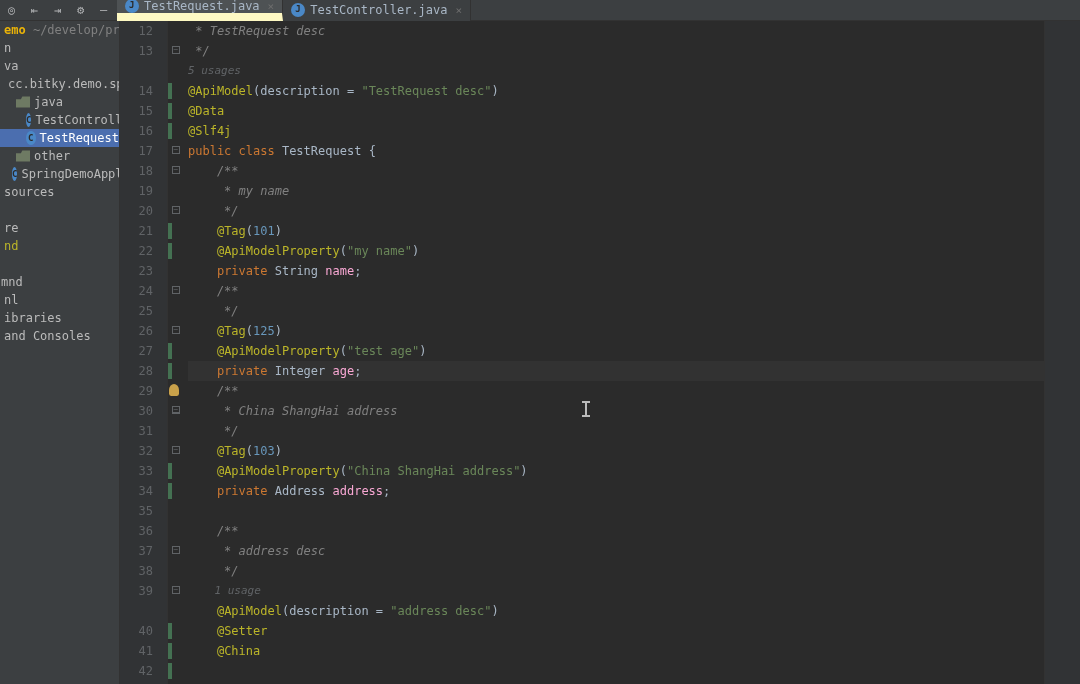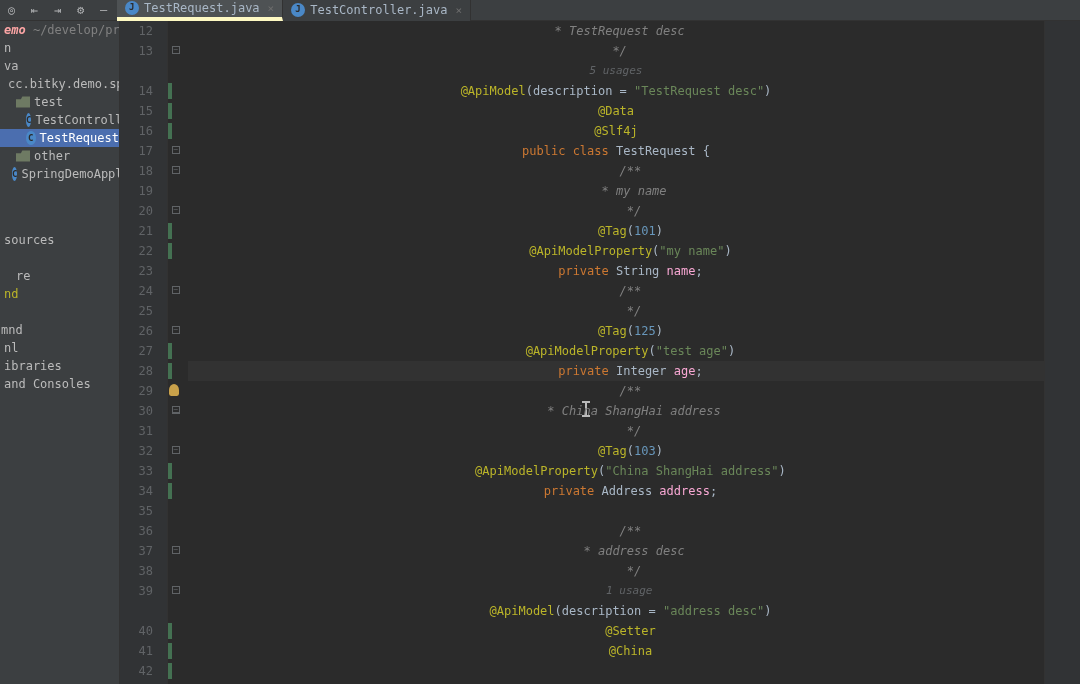--- a/index.html
+++ b/index.html
@@ -2,21 +2,21 @@
 <html><head>
 <meta charset="utf-8">
 <style>
 * { margin:0; padding:0; box-sizing:border-box; font-family:Menlo,Consolas,monospace; }
 body { background:#2b2b2b; color:#a9b7c6; width:1080px; height:684px; overflow:hidden; font-size:12px; }
 .root { display:flex; height:100%; flex-direction:column; }
 .toolbar { height:21px; background:#3c3f41; display:flex; align-items:center; border-bottom:1px solid #323232; }
 .tb-icon { width:23px; height:21px; display:inline-flex; align-items:center; justify-content:center; color:#afb1b3; cursor:pointer; }
 .tabs { display:flex; height:21px; margin-left:2px; }
 .tab { display:flex; align-items:center; padding:0 8px; height:21px; background:#3c3f41; border-right:1px solid #323232; cursor:pointer; font-size:12px; font-family:sans-serif; }
-.tab.act { background:#4e5254; border-bottom:4px solid #fef9c3; }
+.tab.act { background:#4e5254; border-bottom:8px solid #fef9c3; }
 .tab .j-icon { width:14px; height:14px; margin-right:5px; position:relative; }
 .j-icon::before { content:""; position:absolute; width:14px; height:14px; border-radius:50%; background:#4a88c7; }
 .j-icon::after { content:"J"; position:absolute; font-size:9px; color:#2b2b2b; left:4px; top:1px; font-weight:bold; }
 .tab .x { margin-left:8px; color:#6e6e6e; font-size:11px; }
 .body { display:flex; flex:1; min-height:0; }
 .side { width:120px; background:#3c3f41; border-right:1px solid #323232; font-family:sans-serif; font-size:12px; overflow:hidden; }
 .side .row { height:18px; display:flex; align-items:center; padding-left:4px; white-space:nowrap; color:#bbbbbb; cursor:pointer; }
 .side .row.sel { background:#4b6eaf; color:#fff; }
 .side .row .cls-icon { width:14px; height:14px; border-radius:50%; background:#4a88c7; display:inline-flex; align-items:center; justify-content:center; margin-right:4px; font-size:9px; color:#2b2b2b; font-weight:bold; }
 .side .row .fld-icon { width:14px; height:14px; margin-right:4px; display:inline-block; background:#6e7a63; clip-path:polygon(0 30%,35% 30%,45% 10%,100% 10%,100% 90%,0 90%); }
@@ -26,21 +26,21 @@
 .stripe { position:absolute; left:40px; top:0; width:8px; height:100%; background:transparent; }
 .gline { height:20px; line-height:20px; position:relative; }
 .gline.u { color:#606366; font-style:italic; font-size:11px; }
 .marks { width:14px; position:relative; }
 .mark { height:20px; position:relative; }
 .mark .diff { position:absolute; left:0; top:2px; width:4px; height:16px; background:#447152; }
 .mark .fold { position:absolute; left:4px; top:5px; width:8px; height:8px; border:1px solid #606366; color:#606366; font-size:8px; line-height:6px; text-align:center; }
 .mark .bulb { position:absolute; left:1px; top:3px; width:10px; height:12px; background:#c9a14a; border-radius:50% 50% 20% 20%; }
 .mark .indent { position:absolute; left:4px; top:6px; width:8px; height:6px; border:1px solid #606366; border-top:none; }
 .code { flex:1; position:relative; padding-left:6px; min-width:0;}
-.cline { height:20px; line-height:20px; white-space:pre; position:relative;text-align:center;}
+.cline { height:20px; line-height:20px; white-space:pre; position:relative;}
 .cline.cur { background:#323232; }
 .cline.usage { color:#606366; font-style:italic; font-size:11px; text-indent:0px;}
 .k { color:#cc7832; }
 .cmt { color:#808080; font-style:italic; }
 .ann { color:#bbb529; }
 .str { color:#6a8759; }
 .typ { color:#a9b7c6; }
 .fld { color:#f9a8d4; }
 .num { color:#6897bb;margin-top:12px; }
 .pn { color:#a9b7c6; }
@@ -67,59 +67,59 @@
         </div>
         <div class="tab">
           <span class="j-icon"></span>
           <span>TestController.java</span>
           <span class="x">×</span>
         </div>
       </div>
   </div>
   <div class="body">
     <div class="side">
-      <div class="row"><b style="color:#fca5a5;font-style:italic;">emo</b>&nbsp;<span style="color:#808080">~/develop/projec</span></div>
+      <div class="row"><b style="color:#eab308;">emo</b>&nbsp;<span style="color:#808080">~/develop/projec</span></div>
       <div id="siderows">
           <div class="row" style="padding-left: 4px;">
             <span>n</span>
           </div>
           <div class="row" style="padding-left: 4px;">
             <span>va</span>
           </div>
           <div class="row" style="padding-left: 4px;">
             <span class="pkg-icon"></span>
             <span>cc.bitky.demo.spring</span>
           </div>
           <div class="row" style="padding-left: 16px;">
             <span class="fld-icon"></span>
-            <span>test</span>
+            <span>java</span>
           </div>
           <div class="row" style="padding-left: 26px;">
             <span class="cls-icon">C</span>
             <span>TestController</span>
           </div>
           <div class="row sel" style="padding-left: 26px;">
             <span class="cls-icon">C</span>
             <span>TestRequest</span>
           </div>
           <div class="row" style="padding-left: 16px;">
             <span class="fld-icon"></span>
             <span>other</span>
           </div>
           <div class="row" style="padding-left: 12px;">
             <span class="cls-icon">C</span>
             <span>SpringDemoAppli</span>
           </div>
-          <div class="row" style="padding-left: 4px; margin-top: 48px;">
+          <div class="row" style="padding-left: 4px;">
             <span>sources</span>
           </div>
           <div class="row" style="padding-left: 4px;">
             <span> </span>
           </div>
-          <div class="row" style="padding-left: 16px;">
+          <div class="row" style="padding-left: 4px;">
             <span>re</span>
           </div>
           <div class="row" style="padding-left: 4px; color: rgb(187, 181, 41);">
             <span>nd</span>
           </div>
           <div class="row" style="padding-left: 4px;">
             <span> </span>
           </div>
           <div class="row" style="padding-left: 1px;">
             <span>mnd</span>

